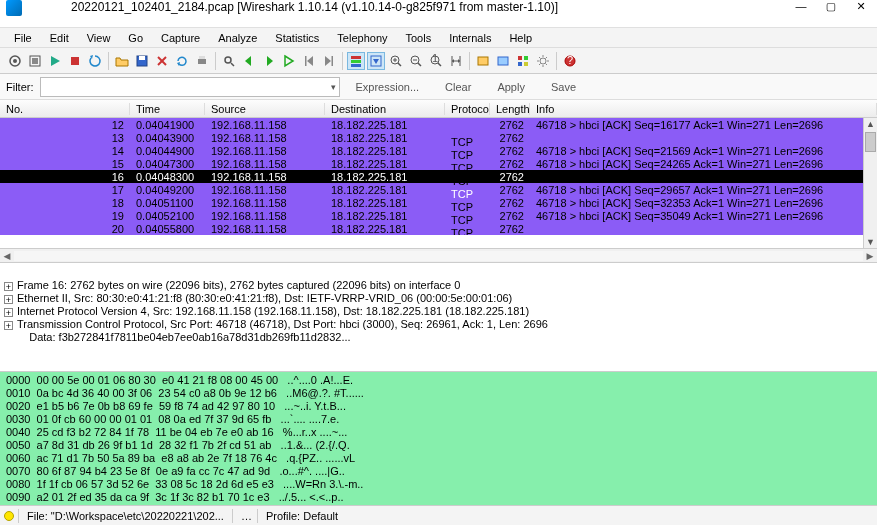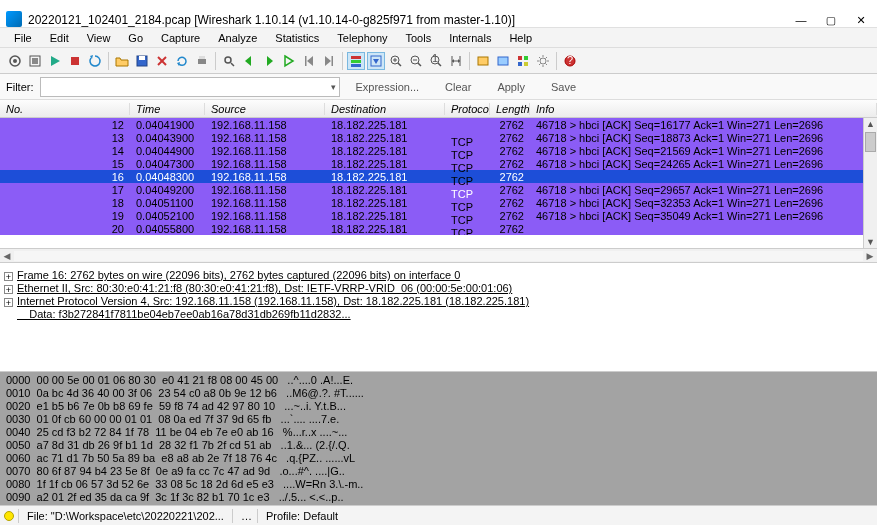--- a/index.html
+++ b/index.html
@@ -1,53 +1,53 @@
 <!DOCTYPE html>
 <html><head>
 <meta charset="utf-8">
 <style>
 * { margin: 0; padding: 0; box-sizing: border-box; font-family: "Segoe UI", Tahoma, sans-serif; font-size: 11px; }
 body { background: #fff; width: 877px; height: 525px; overflow: hidden; display: flex; flex-direction: column; }
-.titlebar { height: 28px; display: flex; align-items: flex-end; padding: 0 6px; background: #fff; border-bottom: 1px solid #e0e0e0; }
+.titlebar { height: 28px; display: flex; align-items: flex-start; padding: 0 6px; background: #fff; border-bottom: 1px solid #e0e0e0; gap: 43px; }
 .titlebar .appicon { width: 16px; height: 16px; background: linear-gradient(135deg,#0099ff 0%,#006bb3 100%); margin-right: 6px; border-radius: 2px; }
 .titlebar .title { flex: 1; color: #000; font-size: 12px; }
 .winbtns { display: flex; gap: 18px; padding-right: 4px; }
 .winbtns span { width: 12px; text-align: center; color: #000; cursor: default; }
 .menubar { height: 20px; display: flex; align-items: center; padding: 2px 6px; gap: 2px; background: #f4f4f4; border-bottom: 1px solid #ddd; }
 .menubar .item { padding: 2px 8px; color: #000; }
 .toolbar { height: 26px; background: #f4f4f4; border-bottom: 1px solid #ccc; display: flex; align-items: center; padding: 2px 6px; gap: 2px; }
 .tbtn { width: 18px; height: 18px; display: flex; align-items: center; justify-content: center; border: 1px solid transparent; }
 .tbtn.active { background: #cde6f7; border: 1px solid #7ab8e0; }
 .tbtn svg { width: 14px; height: 14px; }
 .tsep { width: 1px; height: 18px; background: #ccc; margin: 0 2px; }
 .filterbar { height: 26px; display: flex; align-items: center; padding: 2px 6px; gap: 6px; background: #f9f9f9; border-bottom: 1px solid #ddd; }
 .filterbar label { color: #000; }
 .filterbar .filterinput { flex: 0 0 300px; height: 20px; border: 1px solid #bbb; background: #fff; display: flex; align-items: center; justify-content: flex-end; padding-right: 3px; }
 .filterbar .filterinput .dd { font-size: 9px; color: #555; }
 .filterbar .fbtn { padding: 2px 10px; color: #555; }
 .pkt-header { height: 18px; background: linear-gradient(#fdfdfd,#ececec); border-bottom: 1px solid #ccc; display: flex; align-items: center; font-size: 11px; color: #000; position: relative; }
-.pkt-header .col { padding: 0 6px; border-right: 1px solid #ddd; overflow: hidden; white-space: nowrap; font-style: italic; }
+.pkt-header .col { padding: 0 6px; border-right: 1px solid #ddd; overflow: hidden; white-space: nowrap; }
 .pkt-rows { flex: 0 0 130px; overflow: hidden; background: #fff; font-family: "Lucida Console","Courier New",monospace; font-size: 11px; position: relative; }
 .pkt-rows .row { height: 13px; display: flex; align-items: center; white-space: nowrap; background: #8b5cf6; }
-.pkt-rows .row.sel { background: #1d4ed8; color: #fff; }
+.pkt-rows .row.sel { background: #000000; color: #fff; }
 .pkt-rows .row span { padding: 0 6px; overflow: hidden; }
 .c-no { width: 130px; text-align: right; }
 .c-time { width: 75px; }
 .c-src { width: 120px; }
 .c-dst { width: 120px; }
 .c-proto { width: 45px; margin-top: 34px; }
 .c-len { width: 40px; text-align: right; }
 .c-info { flex: 1; }
 .hscroll { height: 14px; border-top: 1px solid #ccc; background: #f0f0f0; display: flex; align-items: center; }
 .hscroll .track { flex: 1; height: 10px; background: #f6f6f6; position: relative; }
 .hscroll .arrow { width: 14px; text-align: center; color: #666; font-size: 9px; }
-.details { flex: 0 0 110px; background: #fff; border-top: 1px solid #ccc; border-bottom: 1px solid #ccc; font-family: "Lucida Console","Courier New",monospace; font-size: 11px; padding: 6px 4px; overflow: hidden; text-decoration: underline; }
+.details { flex: 0 0 110px; background: #fff; border-top: 1px solid #ccc; border-bottom: 1px solid #ccc; font-family: "Lucida Console","Courier New",monospace; font-size: 11px; padding: 16px 4px; overflow: hidden; }
 .details .line { white-space: pre; height: 13px; }
 .details .expander { display: inline-block; width: 9px; height: 9px; border: 1px solid #888; font-size: 9px; line-height: 8px; text-align: center; margin-right: 4px; vertical-align: middle; }
-.hexpane { flex: 1; background: #a3a3a3; font-family: "Lucida Console","Courier New",monospace; font-size: 11px; padding: 2px 6px; overflow: hidden; white-space: pre; color: #000; }
+.hexpane { flex: 1; background: #86efac; font-family: "Lucida Console","Courier New",monospace; font-size: 11px; padding: 2px 6px; overflow: hidden; white-space: pre; color: #000; }
 .hexpane .hline { height: 13px; }
 .statusbar { height: 20px; background: #f4f4f4; border-top: 1px solid #ccc; display: flex; align-items: center; padding: 0 4px; gap: 4px; font-size: 11px; }
 .statusbar .led { width: 10px; height: 10px; border-radius: 50%; background: #ffe600; border: 1px solid #b5a300; }
 .statusbar .sep { width: 1px; height: 14px; background: #ccc; }
 .statusbar .cell { padding: 0 4px; color: #000; }
 .vscroll { position: absolute; right: 0; top: 0; width: 14px; height: 100%; background: #f0f0f0; border-left: 1px solid #ccc; }
 .vscroll .arrow { height: 12px; font-size: 9px; color: #555; text-align: center; line-height: 12px; }
 .vscroll .track { position: absolute; top: 12px; bottom: 12px; left: 0; right: 0; }
 .vscroll .thumb { position: absolute; left: 1px; right: 1px; background: #ccc; border: 1px solid #aaa; }
 .pktwrap { position: relative; }
@@ -283,21 +283,20 @@
         <span class="c-len">2762</span>
         <span class="c-info">46718 &gt; hbci [ACK] Seq=16177 Ack=1 Win=271 Len=2696</span>
       </div>
       <div class="row">
         <span class="c-no">13</span>
         <span class="c-time">0.04043900</span>
         <span class="c-src">192.168.11.158</span>
         <span class="c-dst">18.182.225.181</span>
         <span class="c-proto">TCP</span>
         <span class="c-len">2762</span>
-        <span class="c-info">46718 &gt; hbci [ACK] Seq=18873 Ack=1 Win=271 Len=2696</span>
       </div>
       <div class="row">
         <span class="c-no">14</span>
         <span class="c-time">0.04044900</span>
         <span class="c-src">192.168.11.158</span>
         <span class="c-dst">18.182.225.181</span>
         <span class="c-proto">TCP</span>
         <span class="c-len">2762</span>
         <span class="c-info">46718 &gt; hbci [ACK] Seq=21569 Ack=1 Win=271 Len=2696</span>
       </div>
@@ -365,20 +364,21 @@
 <div class="hscroll">
   <div class="arrow">◀</div>
   <div class="track"></div>
   <div class="arrow">▶</div>
 </div>
 
 <div class="details" id="details">
     <div class="line"><span class="expander">+</span><span>Frame 16: 2762 bytes on wire (22096 bits), 2762 bytes captured (22096 bits) on interface 0</span></div>
     <div class="line"><span class="expander">+</span><span>Ethernet II, Src: 80:30:e0:41:21:f8 (80:30:e0:41:21:f8), Dst: IETF-VRRP-VRID_06 (00:00:5e:00:01:06)</span></div>
     <div class="line"><span class="expander">+</span><span>Internet Protocol Version 4, Src: 192.168.11.158 (192.168.11.158), Dst: 18.182.225.181 (18.182.225.181)</span></div>
+    <div class="line"><span class="expander">+</span><span>Transmission Control Protocol, Src Port: 46718 (46718), Dst Port: hbci (3000), Seq: 26961, Ack: 1, Len: 2696</span></div>
     <div class="line"><span style="display: inline-block; width: 13px;"></span><span>    Data: f3b272841f7811be04eb7ee0ab16a78d31db269fb11d2832...</span></div>
   </div>
 
 <div class="hexpane" id="hexpane"><div class="hline">0000  00 00 5e 00 01 06 80 30  e0 41 21 f8 08 00 45 00   ..^....0 .A!...E.</div><div class="hline">0010  0a bc 4d 36 40 00 3f 06  23 54 c0 a8 0b 9e 12 b6   ..M6@.?. #T......</div><div class="hline">0020  e1 b5 b6 7e 0b b8 69 fe  59 f8 74 ad 42 97 80 10   ...~..i. Y.t.B...</div><div class="hline">0030  01 0f cb 60 00 00 01 01  08 0a ed 7f 37 9d 65 fb   ...`.... ....7.e.</div><div class="hline">0040  25 cd f3 b2 72 84 1f 78  11 be 04 eb 7e e0 ab 16   %...r..x ....~...</div><div class="hline">0050  a7 8d 31 db 26 9f b1 1d  28 32 f1 7b 2f cd 51 ab   ..1.&amp;... (2.{/.Q.</div><div class="hline">0060  ac 71 d1 7b 50 5a 89 ba  e8 a8 ab 2e 7f 18 76 4c   .q.{PZ.. ......vL</div><div class="hline">0070  80 6f 87 94 b4 23 5e 8f  0e a9 fa cc 7c 47 ad 9d   .o...#^. ....|G..</div><div class="hline">0080  1f 1f cb 06 57 3d 52 6e  33 08 5c 18 2d 6d e5 e3   ....W=Rn 3.\.-m..</div><div class="hline">0090  a2 01 2f ed 35 da ca 9f  3c 1f 3c 82 b1 70 1c e3   ../.5... &lt;.&lt;..p..</div><div class="hline">00a0  31 91 20 6b 9e 9e 3d 1b  53 4c 52 b2 9a 3a cf 6d   1. k..=. SLR..:.m</div></div>
 
 <div class="statusbar">
   <div class="led"></div>
   <div class="sep"></div>
   <div class="cell">File: "D:\Workspace\etc\20220221\202...</div>
   <div class="sep"></div>

